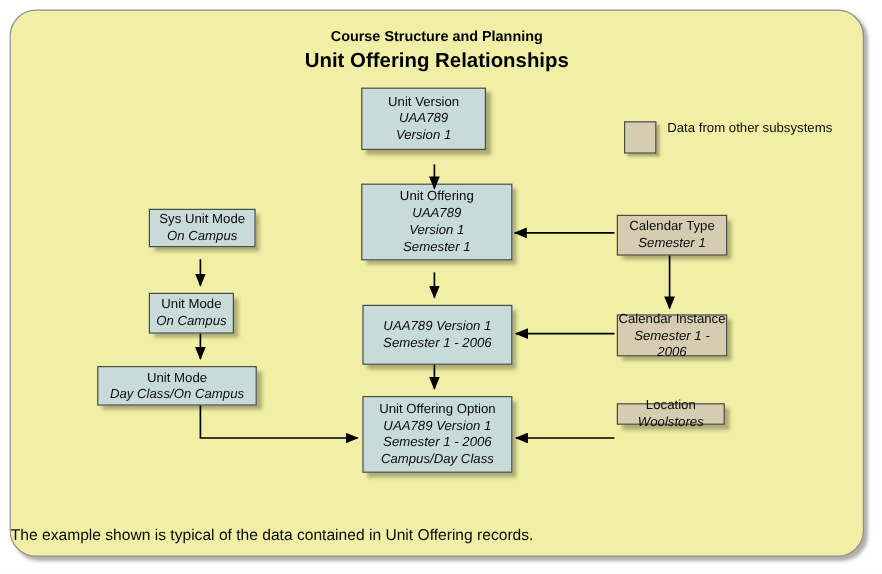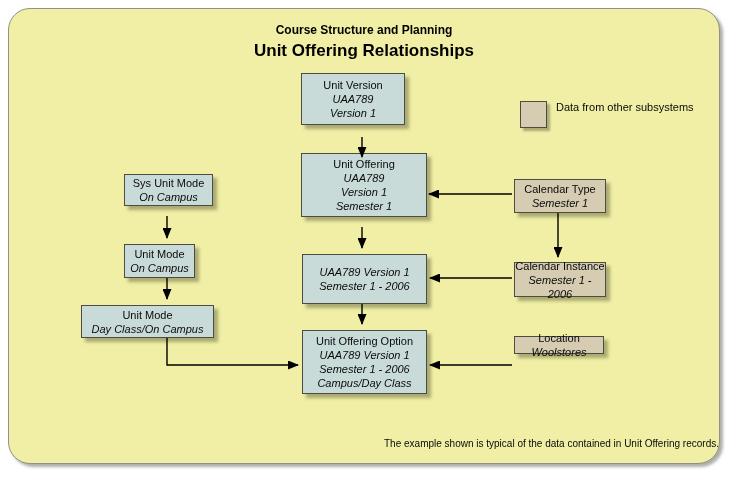--- a/index.html
+++ b/index.html
@@ -20,21 +20,21 @@
   }
   .node.blue{background:#c9dbd9;}
   .node.tan{background:#d5ccb2;}
   .node-details{font-style:italic;}
   #legend{position:absolute;left:511px;top:92px;display:flex;align-items:flex-start;}
   #legend-swatch{
     width:25px;height:25px;background:#d5ccb2;border:1px solid #4c4c41;
     box-shadow:3px 3px 2px rgba(104,104,66,0.5);
   }
   #legend-label{margin-left:9px;font-size:11px;color:#0a0a0a;}
-  #caption{position:absolute;left:0;top:429px;width:710px;text-align:right;font-size:10px;color:#0a0a0a;}
+  #caption{position:absolute;left:0;top:429px;width:710px;text-align:left;font-size:13px;color:#0a0a0a;}
   #wires{position:absolute;left:0;top:0;width:735px;height:478px;pointer-events:none;}
 </style>
 </head>
 <body>
 
 <div id="stage">
   <div id="canvas">
 
     <div class="hdr" id="hdr-sub">Course Structure and Planning</div>
     <div class="hdr" id="hdr-main">Unit Offering Relationships</div>

